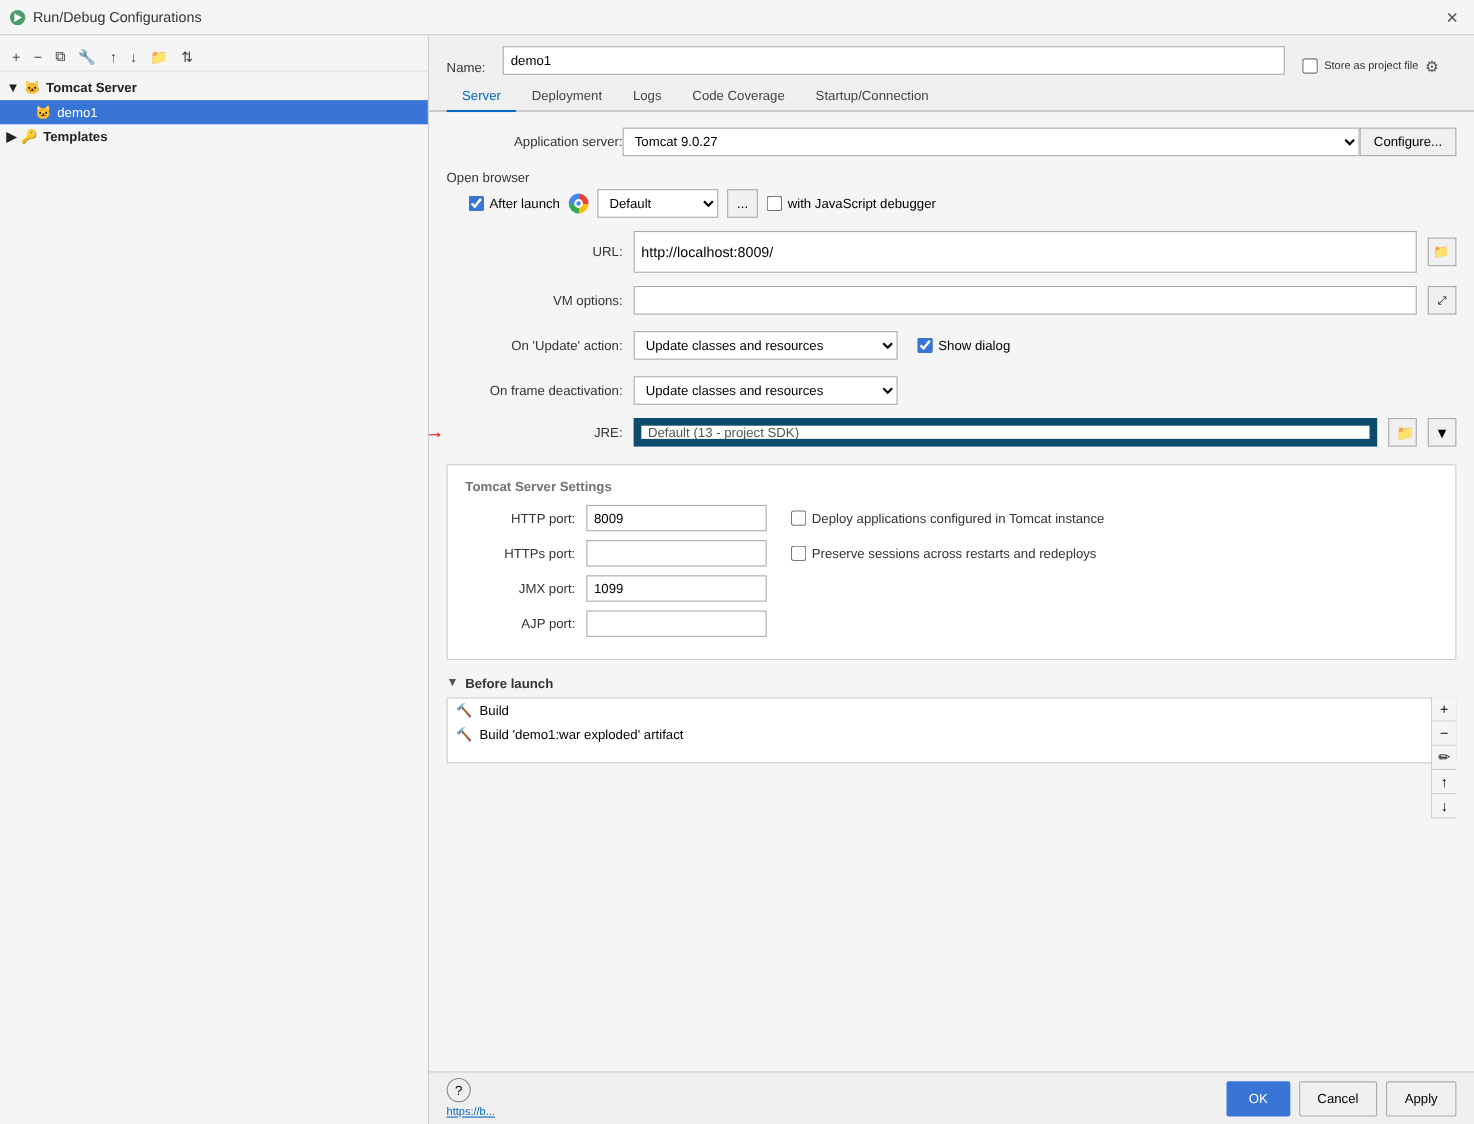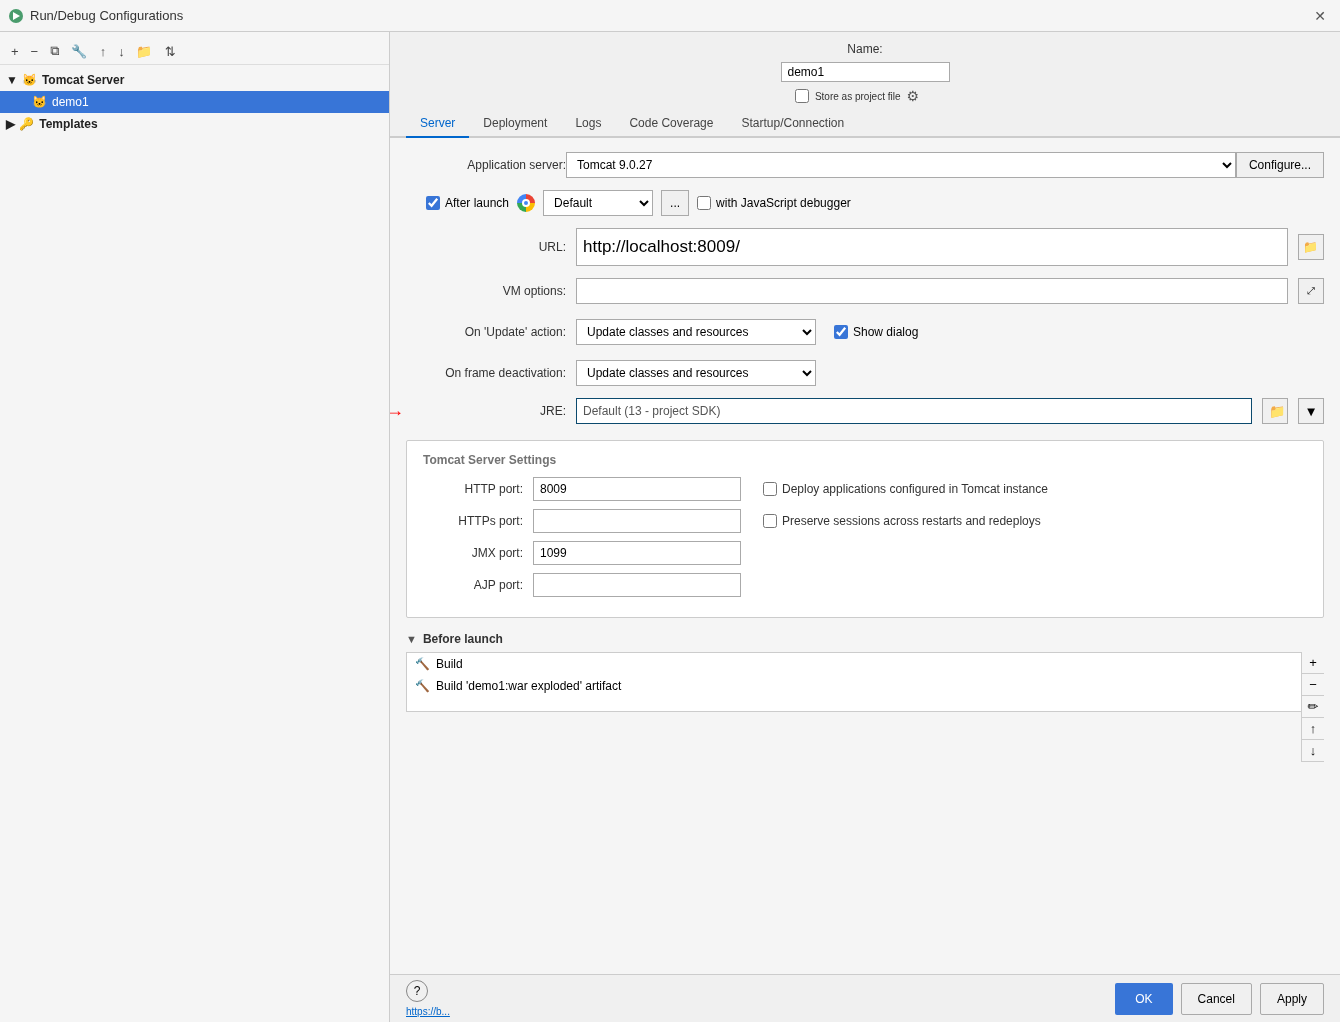--- a/index.html
+++ b/index.html
@@ -106,24 +106,23 @@
     
     .content-area {
       flex: 1;
       display: flex;
       flex-direction: column;
       background: #f0f0f0;
       overflow: hidden;
     }
     .name-row {
       display: flex;
-      align-items: center;
+      align-items: flex-end;
       padding: 10px 16px 6px 16px;
-      gap: 6px;
-      flex-direction: column;
+      gap: 16px;
     }
     .name-label { font-size: 12px; color: #333; }
     .name-input {
       flex: 1;
       height: 26px;
       border: 1px solid #aaa;
       background: white;
       padding: 2px 6px;
       font-size: 12px;
       outline: none;
@@ -243,21 +242,21 @@
       color: #333;
       min-width: 160px;
       text-align: right;
     }
     .url-input {
       flex: 1;
       height: 26px;
       border: 1px solid #aaa;
       background: white;
       padding: 18px 6px;
-      font-size: 17px;
+      font-size: 13px;
     }
     .url-folder-btn {
       height: 26px;
       width: 26px;
       background: #f0f0f0;
       border: 1px solid #aaa;
       cursor: pointer;
       display: flex;
       align-items: center;
       justify-content: center;
@@ -328,21 +327,21 @@
     }
     .jre-label {
       font-size: 12px;
       color: #333;
       min-width: 160px;
       text-align: right;
     }
     .jre-input {
       flex: 1;
       height: 26px;
-      border: 1px solid #0c4a6e;
+      border: 7px solid #0c4a6e;
       background: white;
       padding: 2px 6px;
       font-size: 12px;
       color: #666;
     }
     .jre-folder-btn {
       height: 26px;
       width: 26px;
       background: #f0f0f0;
       border: 1px solid #aaa;
@@ -378,21 +377,21 @@
       gap: 10px;
       margin-bottom: 8px;
     }
     .settings-label {
       font-size: 12px;
       color: #333;
       min-width: 100px;
       text-align: right;
     }
     .settings-input {
-      width: 208px;
+      width: 164px;
       height: 24px;
       border: 1px solid #aaa;
       background: white;
       padding: 2px 6px;
       font-size: 12px;
     }
     .settings-check-label {
       display: flex;
       align-items: center;
       gap: 5px;
@@ -620,20 +619,23 @@
       <div class="form-row">
         <span class="form-label">Application server:</span>
         <div class="dropdown-wrapper">
           <select class="form-select">
             <option>Tomcat 9.0.27</option>
           </select>
         </div>
         <button class="configure-btn">Configure...</button>
       </div>
 
+      <div style="margin-bottom: 4px;">
+        <span class="open-browser-label">Open browser</span>
+      </div>
 
       <div class="browser-row">
         <div class="checkbox-wrap">
           <input type="checkbox" class="form-checkbox blue-checked" checked="" style="">
           <span>After launch</span>
         </div>
 
         <div style="position:relative; width:18px; height:18px;">
           <div class="chrome-icon">
             <div class="chrome-inner"></div>

